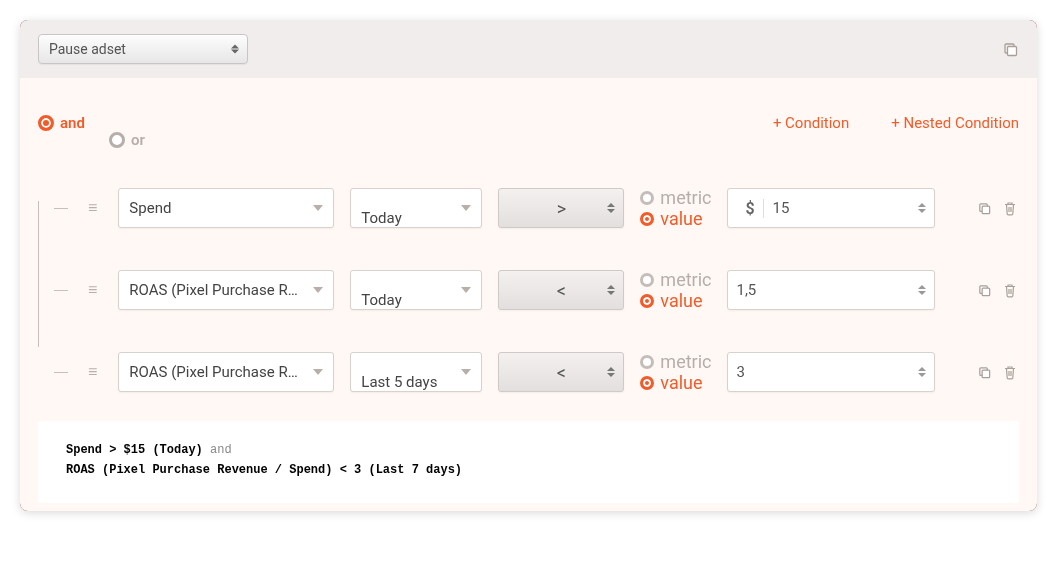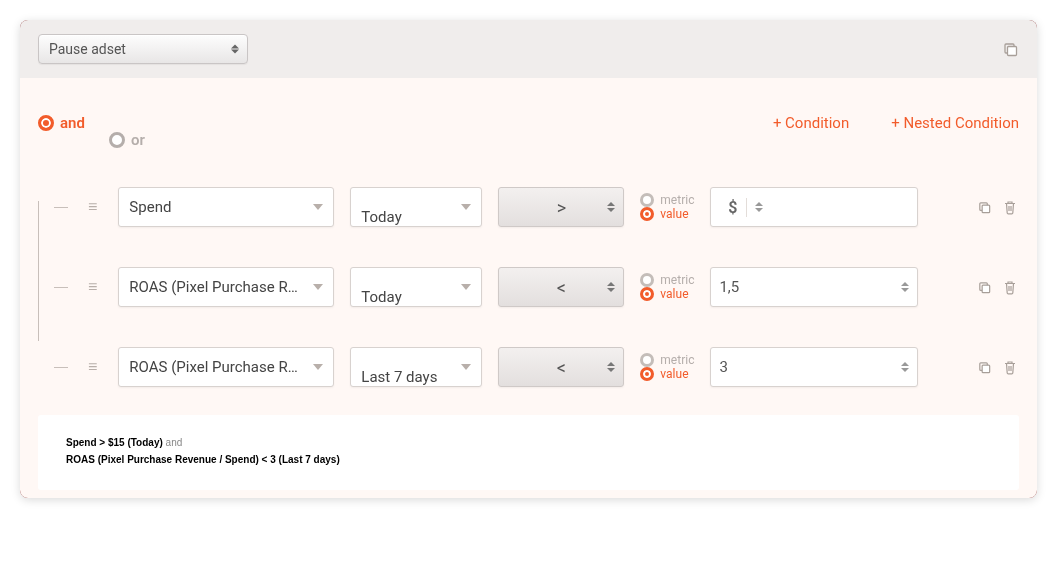--- a/index.html
+++ b/index.html
@@ -118,21 +118,21 @@
   }
   .sel-box.w-op .updn{
     position:absolute; right:8px; top:50%; transform:translateY(-50%);
     display:flex; flex-direction:column; gap:2px;
   }
   .sel-box.w-op .updn .tri-up{width:0;height:0;border-left:4px solid transparent;border-right:4px solid transparent;border-bottom:4px solid #777;}
   .sel-box.w-op .updn .tri-dn{width:0;height:0;border-left:4px solid transparent;border-right:4px solid transparent;border-top:4px solid #777;}
   .sel-box .txt { white-space:nowrap; overflow:hidden; text-overflow:ellipsis; max-width:100%; padding-right:18px; }
   .sel-box.w-op .txt{ padding-right:0; font-weight:400; }
 
-  .mv-block { display:flex; flex-direction:column; font-size:12px; }
+  .mv-block { display:flex; flex-direction:column; font-size:18px; }
   .mv-block .opt { display:flex; align-items:center; gap:6px; }
   .rdot { width:14px; height:14px; border-radius:50%; }
   .rdot.on  { border:3px solid #f25c2b; background:#f25c2b; box-shadow:inset 0 0 0 2px #fff; }
   .rdot.off { border:3px solid #c4bdb9; background:#fff; }
   .mv-on  { color:#f25c2b; font-weight:400; }
   .mv-off { color:#b5aeab; }
 
   .val-box {
     height:40px; background:#fff; border:1px solid #d8d2cf; border-radius:3px;
     display:flex; align-items:center; padding:0 8px; width:208px;
@@ -150,22 +150,22 @@
   .val-box .step .sd{width:0;height:0;border-left:4px solid transparent;border-right:4px solid transparent;border-top:4px solid #999;}
 
   .row-actions { margin-left:auto; display:flex; gap:8px; color:#a89f99; }
   .icon-btn { width:18px; height:18px; display:flex; align-items:center; justify-content:center; cursor:pointer; }
 
   .summary-box {
     margin-top:10px;
     background:#fff;
     border-radius:3px;
     padding:20px 28px 22px 28px;
-    font-family: Liberation Sans, sans-serif;
-    font-size:10px;
+    font-family: Liberation Mono, monospace;
+    font-size:12px;
     line-height:1.65;
   }
   .summary-box .b { font-weight:700; }
   .summary-box .g { color:#888; }
 
   svg { display:block; }
 </style>
 </head>
 <body>
 
@@ -241,20 +241,21 @@
             <span class="mv-off">metric</span>
           </div>
           <div class="opt">
             <span class="rdot on"></span>
             <span class="mv-on">value</span>
           </div>
         </div>
 
         <div class="val-box">
           <span class="prefix">$</span>
+          <span class="val">15</span>
           <span class="step">
               <span class="su"></span>
               <span class="sd"></span>
             </span>
         </div>
 
         <div class="row-actions">
           <div class="icon-btn">
             <svg width="15" height="15" viewBox="0 0 16 16" fill="none" stroke="#a89f99" stroke-width="1.3">
                 <rect x="3" y="3" width="8" height="8" rx="1"></rect>
@@ -336,21 +337,21 @@
         <div class="grip">
             <span>≡</span>
           </div>
 
         <div class="sel-box w-metric">
           <span class="txt">ROAS (Pixel Purchase Revenue / Spend)</span>
           <span class="caret"></span>
         </div>
 
         <div class="sel-box w-range">
-          <span class="txt">Last 7 days</span>
+          <span class="txt">Last 5 days</span>
           <span class="caret"></span>
         </div>
 
         <div class="sel-box w-op">
           <span class="txt">&lt;</span>
           <span class="updn">
               <span class="tri-up"></span>
               <span class="tri-dn"></span>
             </span>
         </div>

